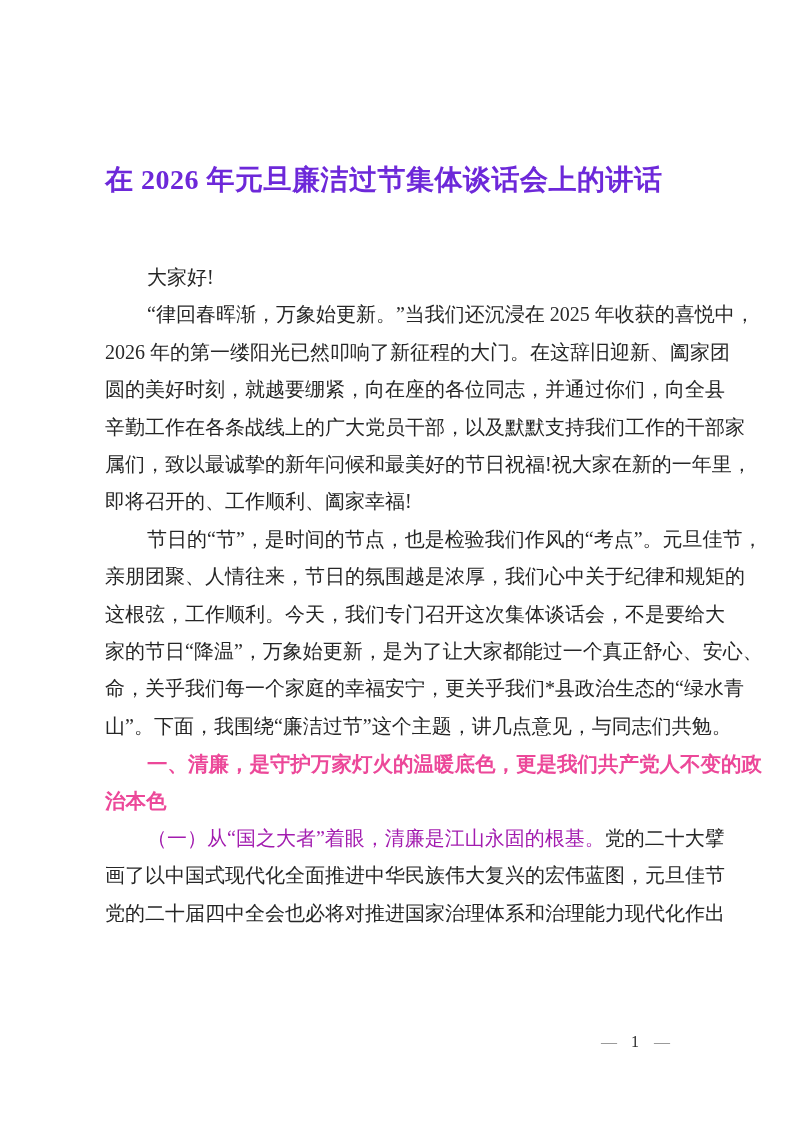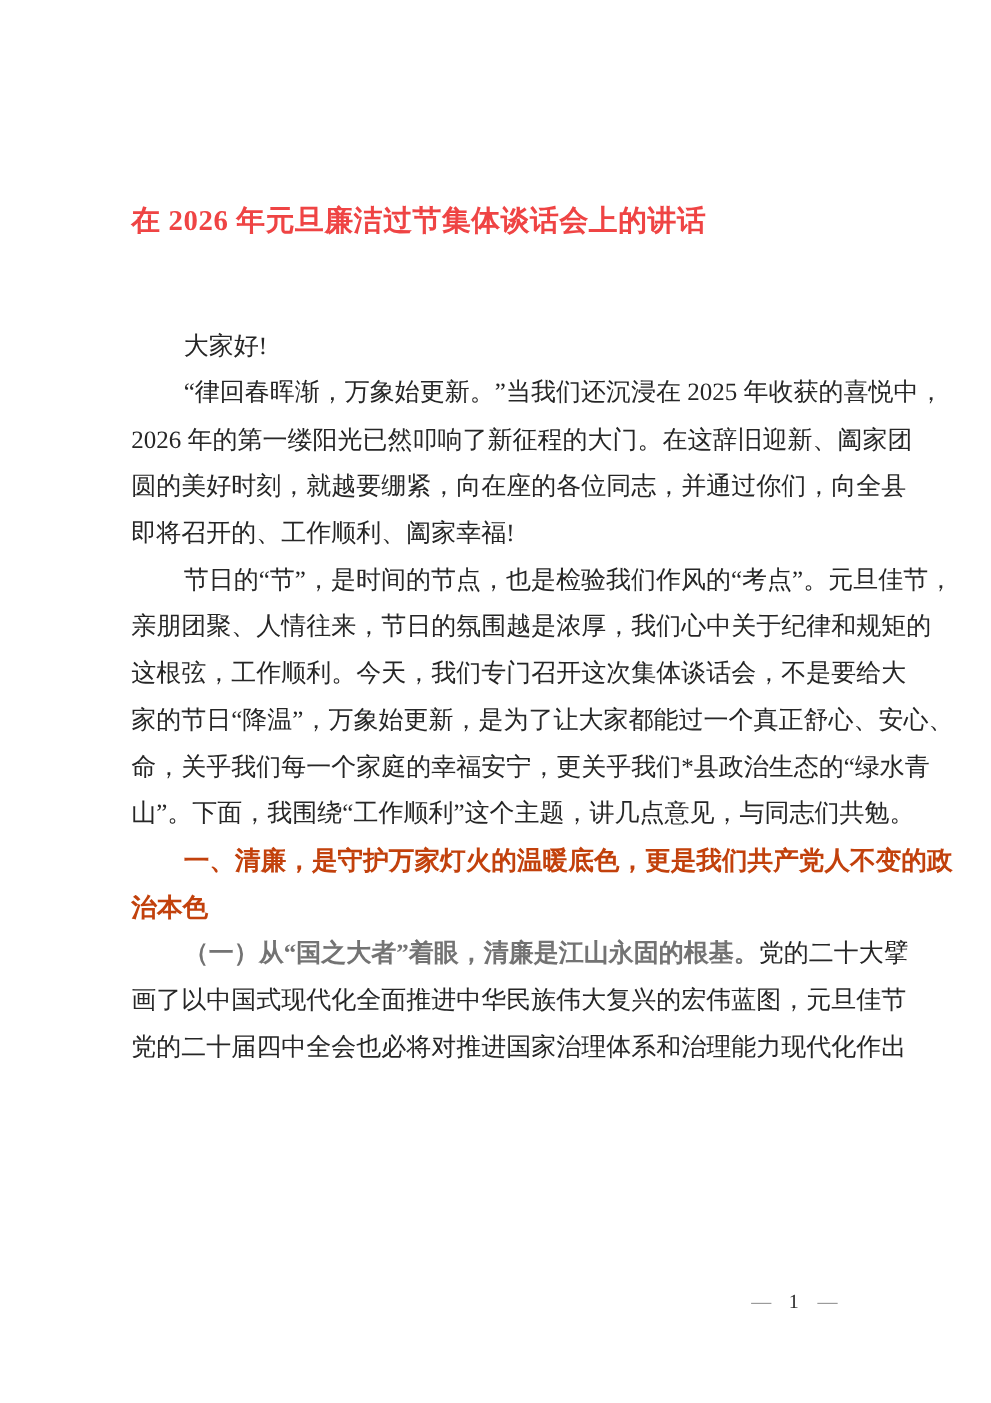--- a/index.html
+++ b/index.html
@@ -18,23 +18,23 @@
   .page {
     position: absolute;
     inset: 0;
     background: #ffffff;
   }
   .doc-title {
     position: absolute;
     left: 105px;
     top: 161px;
     width: 591px;
-    font-size: 23px;
+    font-size: 28px;
     font-weight: bold;
-    color: #ef4444;
+    color: #6d28d9;
     letter-spacing: 0.5px;
     white-space: nowrap;
   }
   .content {
     position: absolute;
     left: 105px;
     top: 259px;
     width: 591px;
   }
   .line {
@@ -50,25 +50,25 @@
   .line.last {
     text-align-last: left;
   }
   .line.indent {
     text-indent: 42px;
   }
   .line.heading {
     font-family: "Liberation Sans", "DejaVu Sans", sans-serif;
     font-weight: bold;
     font-size: 20.5px;
-    color: #c2410c;
+    color: #ec4899;
   }
   .lead {
-    font-weight: bold;
-    color: #737373;
+    font-weight: normal;
+    color: #a21caf;
   }
   .page-footer {
     position: absolute;
     left: 601px;
     top: 1033px;
     width: 68px;
     display: flex;
     justify-content: space-between;
     align-items: center;
     font-size: 16px;
@@ -86,27 +86,29 @@
 
 <div class="page">
 
   <div class="doc-title">在 2026 年元旦廉洁过节集体谈话会上的讲话</div>
 
   <div class="content">
     <div class="line indent last">大家好!</div>
     <div class="line indent">“律回春晖渐，万象始更新。”当我们还沉浸在 2025 年收获的喜悦中，</div>
     <div class="line">2026 年的第一缕阳光已然叩响了新征程的大门。在这辞旧迎新、阖家团</div>
     <div class="line">圆的美好时刻，就越要绷紧，向在座的各位同志，并通过你们，向全县</div>
+    <div class="line">辛勤工作在各条战线上的广大党员干部，以及默默支持我们工作的干部家</div>
+    <div class="line">属们，致以最诚挚的新年问候和最美好的节日祝福!祝大家在新的一年里，</div>
     <div class="line last">即将召开的、工作顺利、阖家幸福!</div>
     <div class="line indent">节日的“节”，是时间的节点，也是检验我们作风的“考点”。元旦佳节，</div>
     <div class="line">亲朋团聚、人情往来，节日的氛围越是浓厚，我们心中关于纪律和规矩的</div>
     <div class="line">这根弦，工作顺利。今天，我们专门召开这次集体谈话会，不是要给大</div>
     <div class="line">家的节日“降温”，万象始更新，是为了让大家都能过一个真正舒心、安心、</div>
     <div class="line">命，关乎我们每一个家庭的幸福安宁，更关乎我们*县政治生态的“绿水青</div>
-    <div class="line last">山”。下面，我围绕“工作顺利”这个主题，讲几点意见，与同志们共勉。</div>
+    <div class="line last">山”。下面，我围绕“廉洁过节”这个主题，讲几点意见，与同志们共勉。</div>
     <div class="line heading indent">一、清廉，是守护万家灯火的温暖底色，更是我们共产党人不变的政</div>
     <div class="line heading last">治本色</div>
     <div class="line indent"><span class="lead">（一）从“国之大者”着眼，清廉是江山永固的根基。</span><span>党的二十大擘</span></div>
     <div class="line">画了以中国式现代化全面推进中华民族伟大复兴的宏伟蓝图，元旦佳节</div>
     <div class="line">党的二十届四中全会也必将对推进国家治理体系和治理能力现代化作出</div>
   </div>
 
   <div class="page-footer">
     <span class="dash">—</span>
     <span class="num">1</span>

